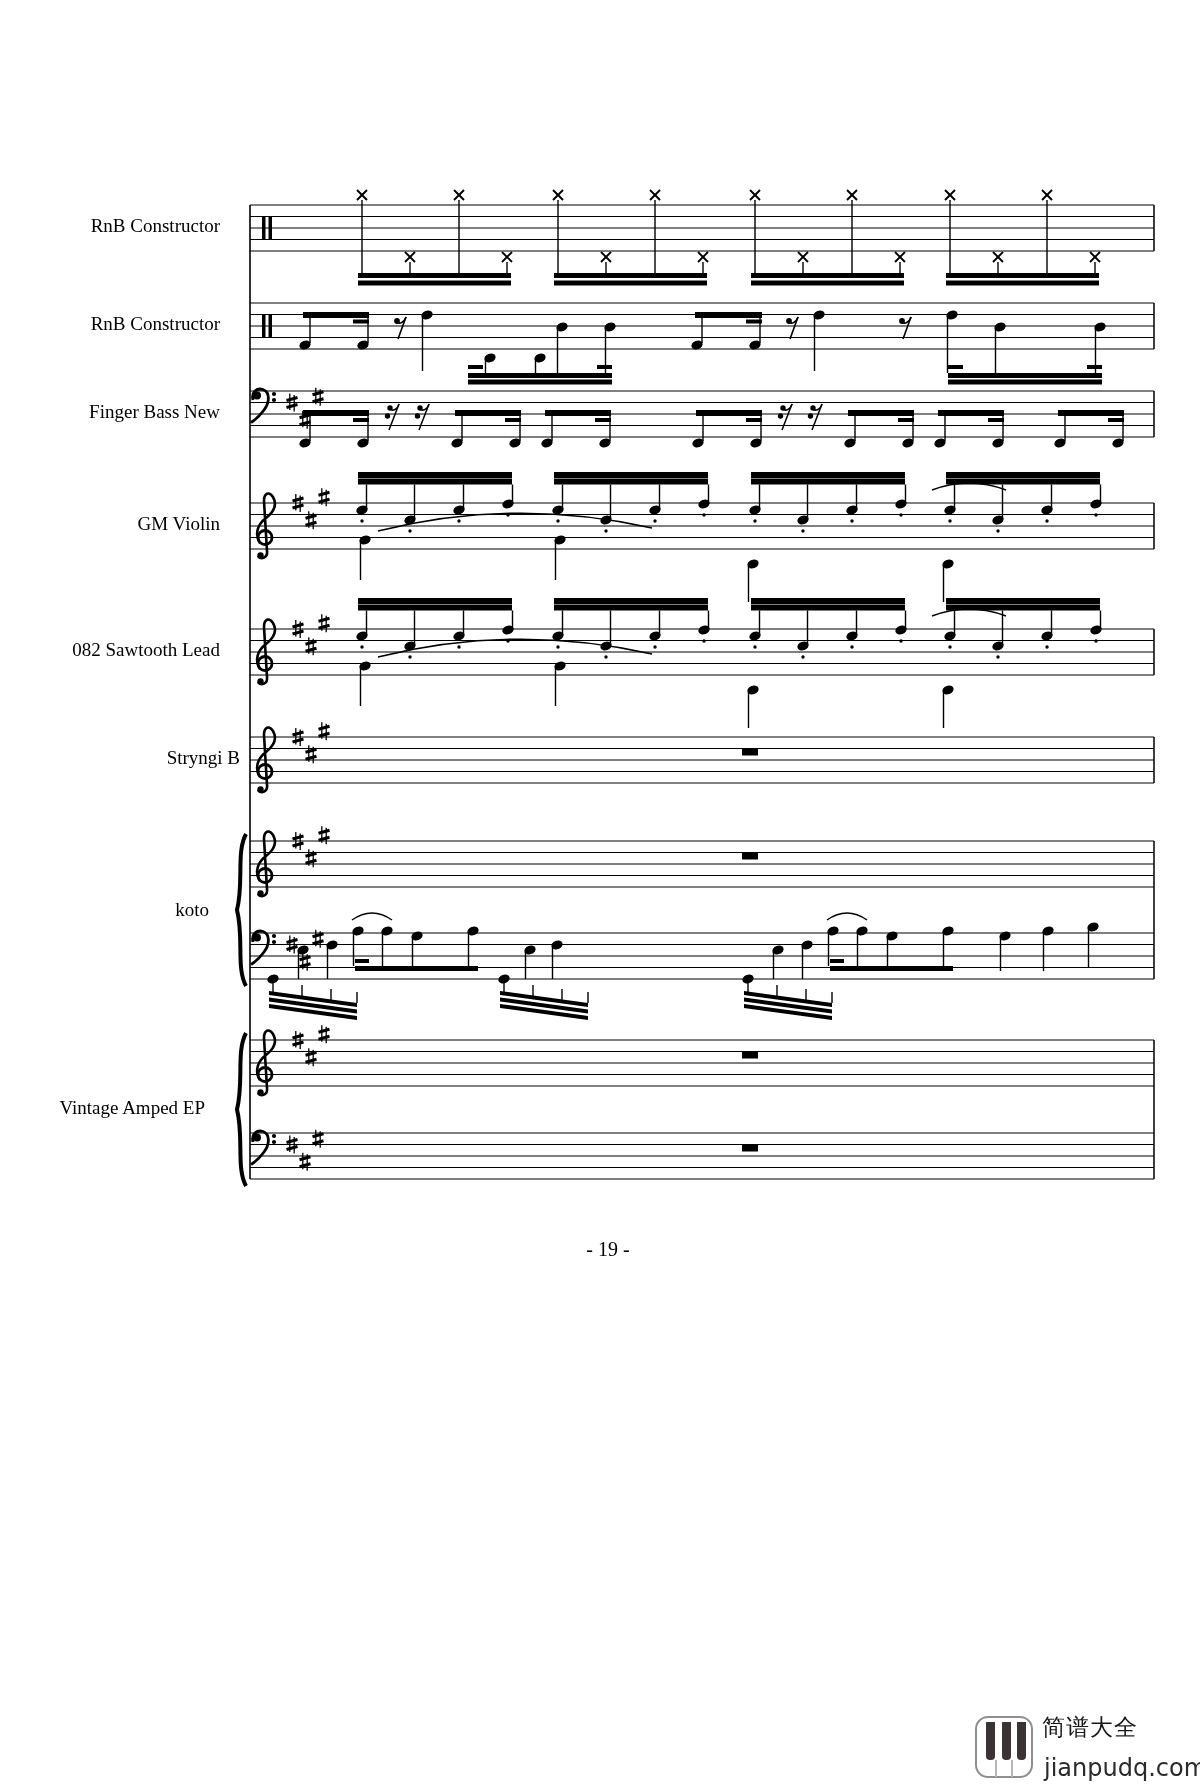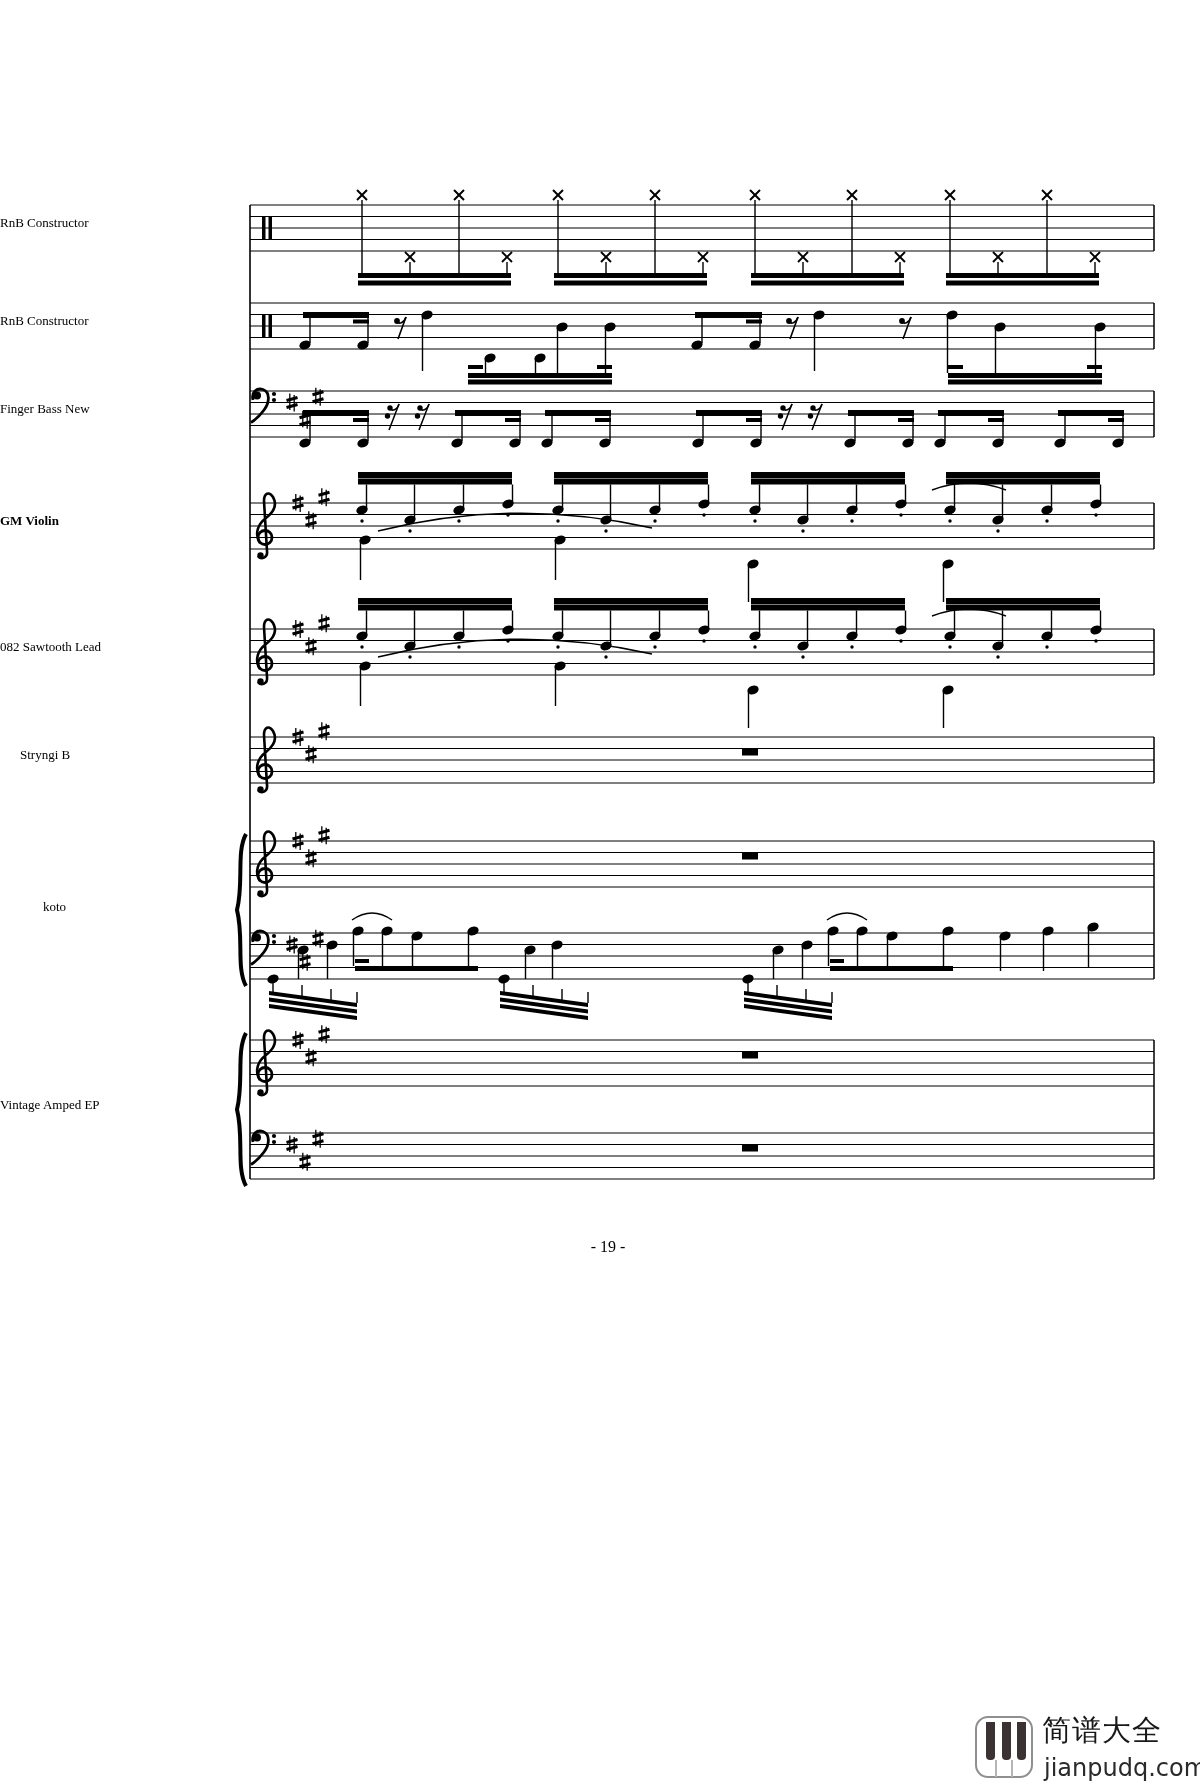--- a/index.html
+++ b/index.html
@@ -1,29 +1,29 @@
 <!DOCTYPE html>
 <html><head>
 <meta charset="utf-8">
 <style>
   html,body{margin:0;padding:0;background:#e8e8e8;}
   .page{position:relative;width:1200px;height:1784px;background:#ffffff;overflow:hidden;
         font-family:"Liberation Serif", serif;}
   svg{position:absolute;left:0;top:0;}
-  .staff-label{position:absolute;left:0;width:220px;font-size:13px;
+  .staff-label{position:absolute;left:0;width:220px;text-align:right;font-size:19px;
                color:#000;white-space:nowrap;}
   .page-number{position:absolute;left:508px;width:200px;text-align:center;top:1238px;
-               font-size:16px;color:#000;}
+               font-size:20px;color:#000;}
   .watermark{position:absolute;left:975px;top:1714px;width:225px;height:68px;}
   .wm-icon{position:absolute;left:0;top:2px;width:58px;height:62px;border:2.5px solid #8f8f8f;
            border-radius:13px;background:#fff;box-sizing:border-box;}
   .wm-key{position:absolute;top:4px;width:9px;height:38px;background:#3b3234;
           border-radius:0 0 4px 4px;}
   .wm-sep{position:absolute;top:42px;width:1.5px;height:17px;background:#b5b5b5;}
-  .wm-title{position:absolute;left:67px;top:1px;font-size:29px;letter-spacing:1px;color:#181818;
+  .wm-title{position:absolute;left:67px;top:1px;font-size:23px;letter-spacing:1px;color:#181818;
             font-family:"DejaVu Sans", sans-serif;line-height:1.1;}
   .wm-url{position:absolute;left:69px;top:40px;font-size:24px;color:#2a2a2a;
           font-family:"DejaVu Sans", sans-serif;}
 </style>
 </head>
 <body>
 
 <div class="page">
   <svg id="score" width="1200" height="1784" viewBox="0 0 1200 1784">
       <line x1="250" y1="205" x2="250" y2="1179" stroke="#000000" stroke-width="1.6"></line>
@@ -609,21 +609,21 @@
         <rect x="742" y="1145" width="16" height="6.5" fill="#000000"></rect>
         <line x1="1154" y1="1040" x2="1154" y2="1179" stroke="#000000" stroke-width="1.5"></line>
       </g>
       <path d="M246,834 C236,852.24 244,882.64 237,910 C244,937.36 236,967.76 246,986" fill="none" stroke="#000000" stroke-width="4"></path>
       <path d="M246,1033 C236,1051.36 244,1081.96 237,1109.5 C244,1137.04 236,1167.64 246,1186" fill="none" stroke="#000000" stroke-width="4"></path>
     </svg>
 
   <div class="staff-label" style="top: 215px;">RnB Constructor</div>
   <div class="staff-label" style="top: 313px;">RnB Constructor</div>
   <div class="staff-label" style="top: 401px;">Finger Bass New</div>
-  <div class="staff-label" style="top: 513px; font-weight: bold;">GM Violin</div>
+  <div class="staff-label" style="top: 513px;">GM Violin</div>
   <div class="staff-label" style="top: 639px;">082 Sawtooth Lead</div>
   <div class="staff-label" style="top: 747px; margin-left: 20px;">Stryngi B</div>
   <div class="staff-label" style="top: 899px; width: 166px; margin-left: 43px;">koto</div>
   <div class="staff-label" style="top: 1097px; width: 205px;">Vintage Amped EP</div>
 
   <div class="page-number">- 19 -</div>
 
   <div class="watermark">
     <div class="wm-icon">
       <div class="wm-key" style="left:9px"></div>

